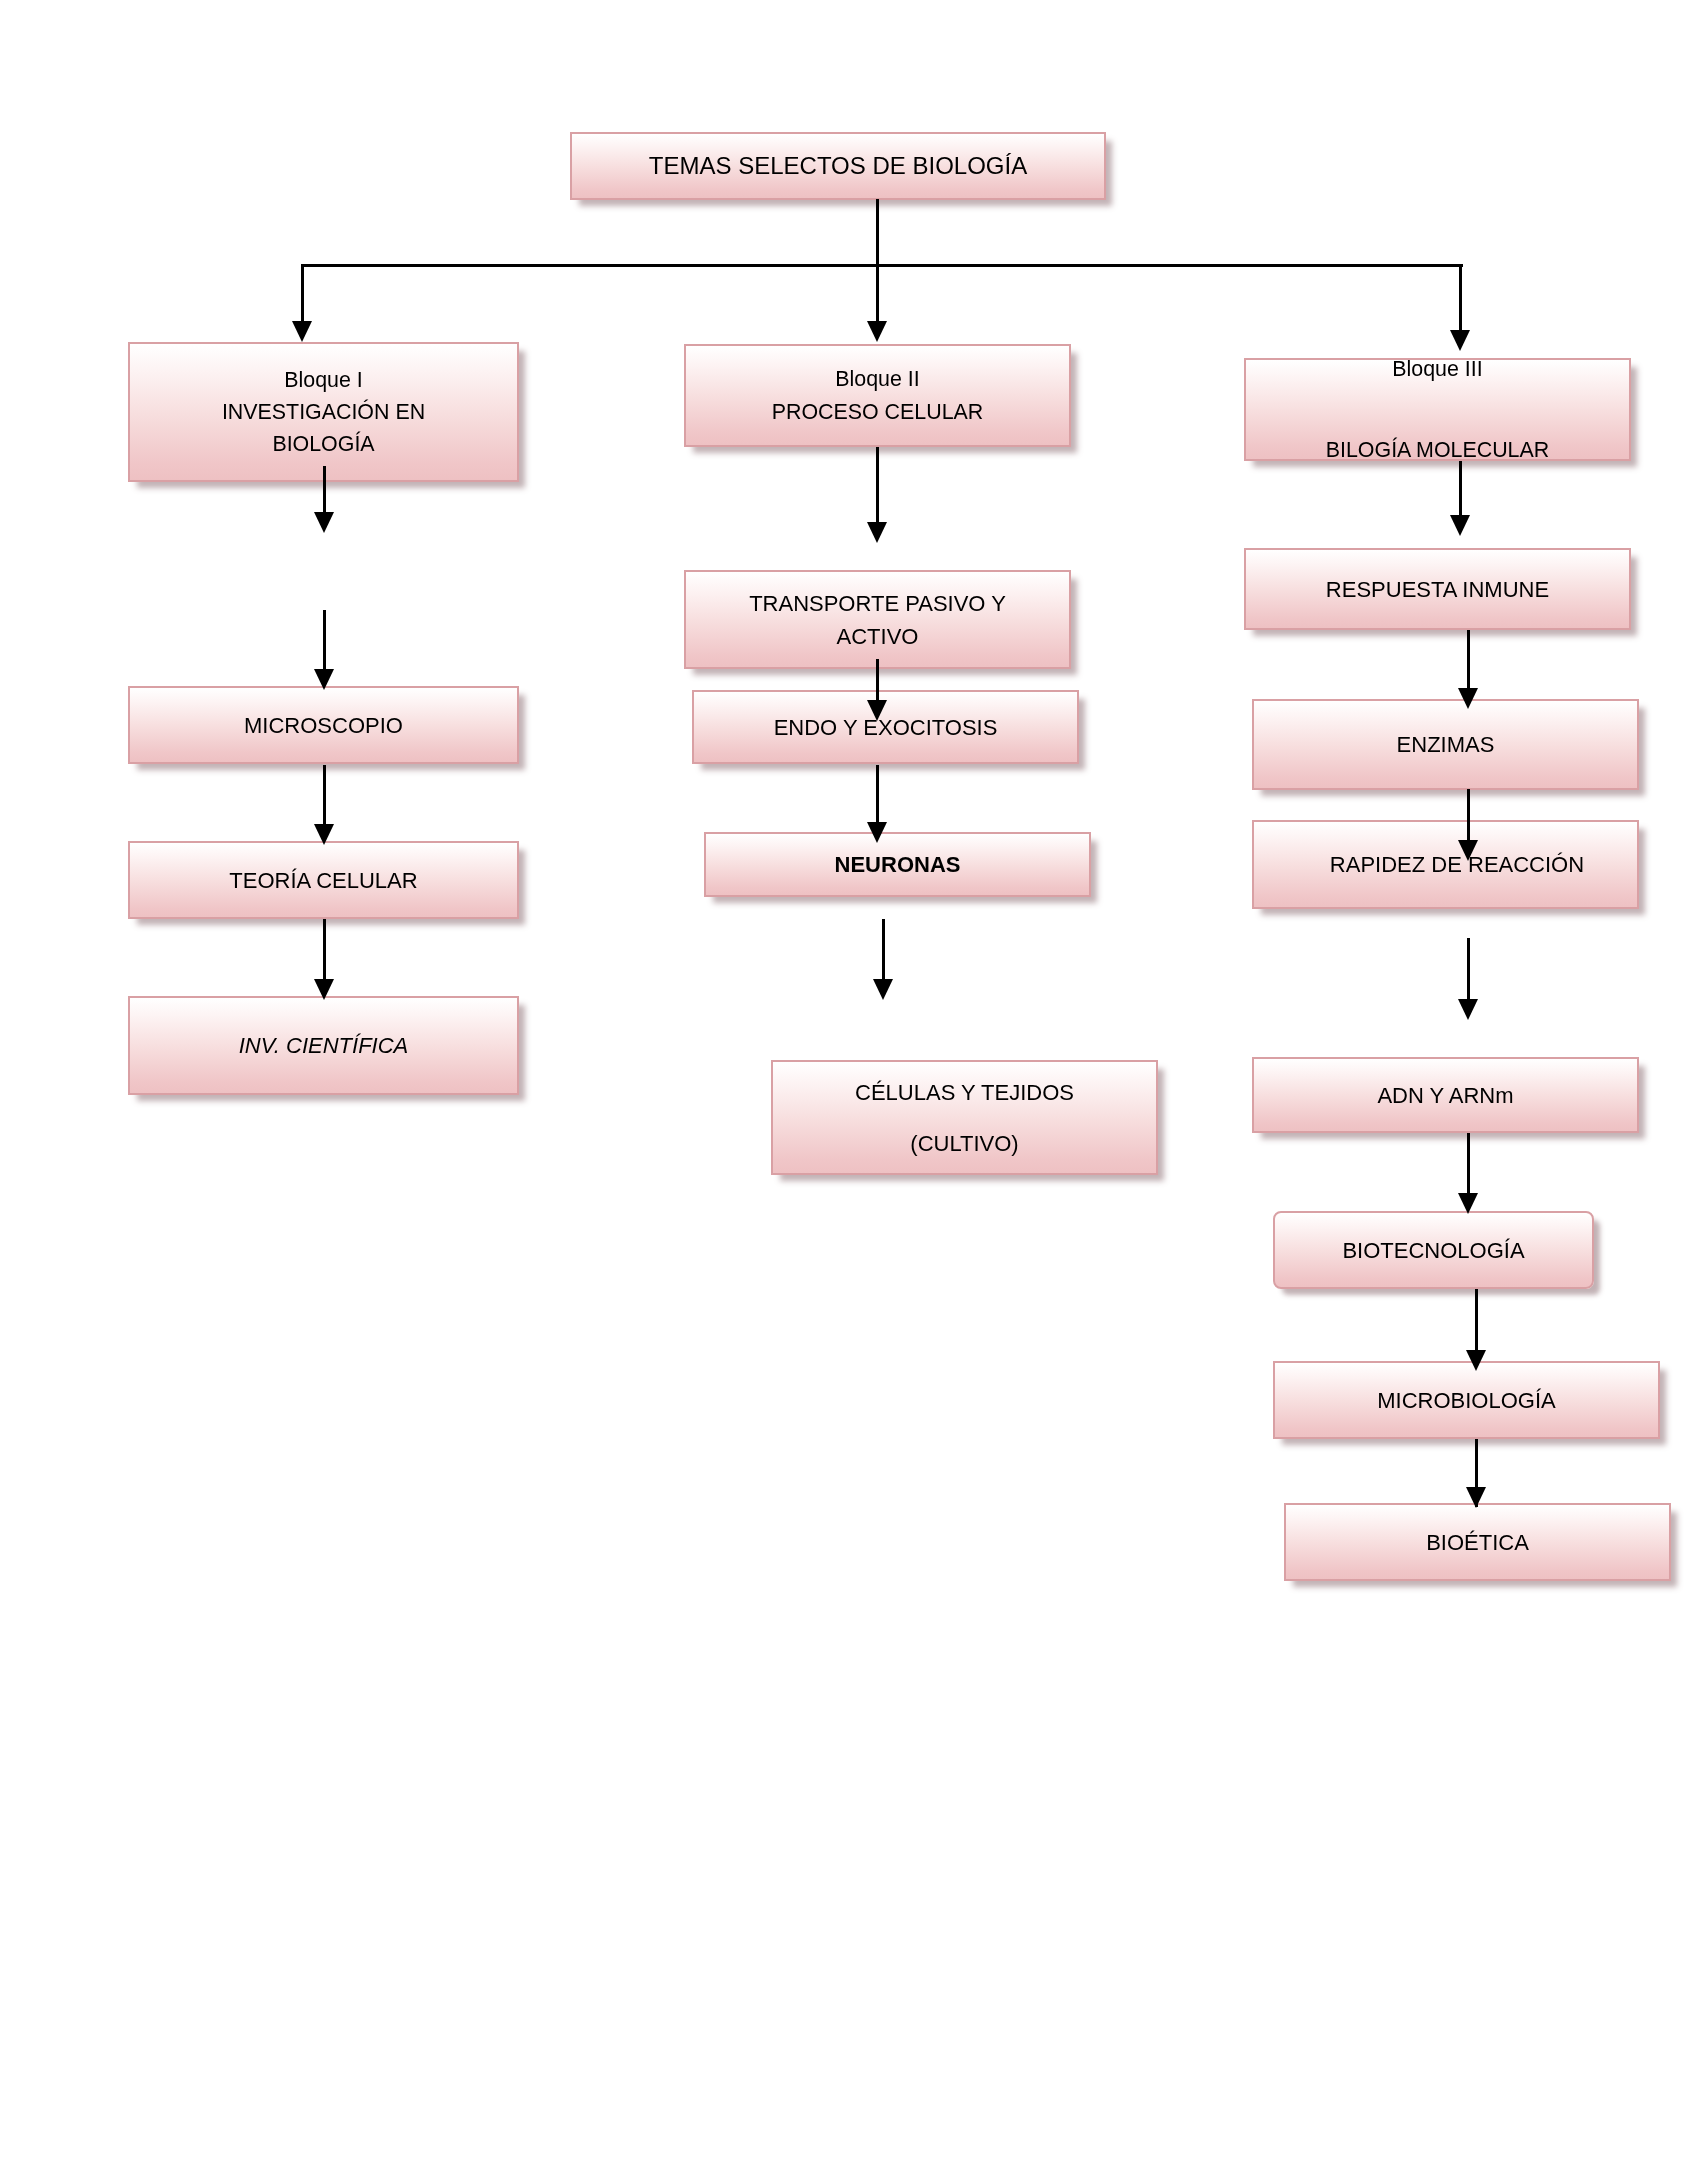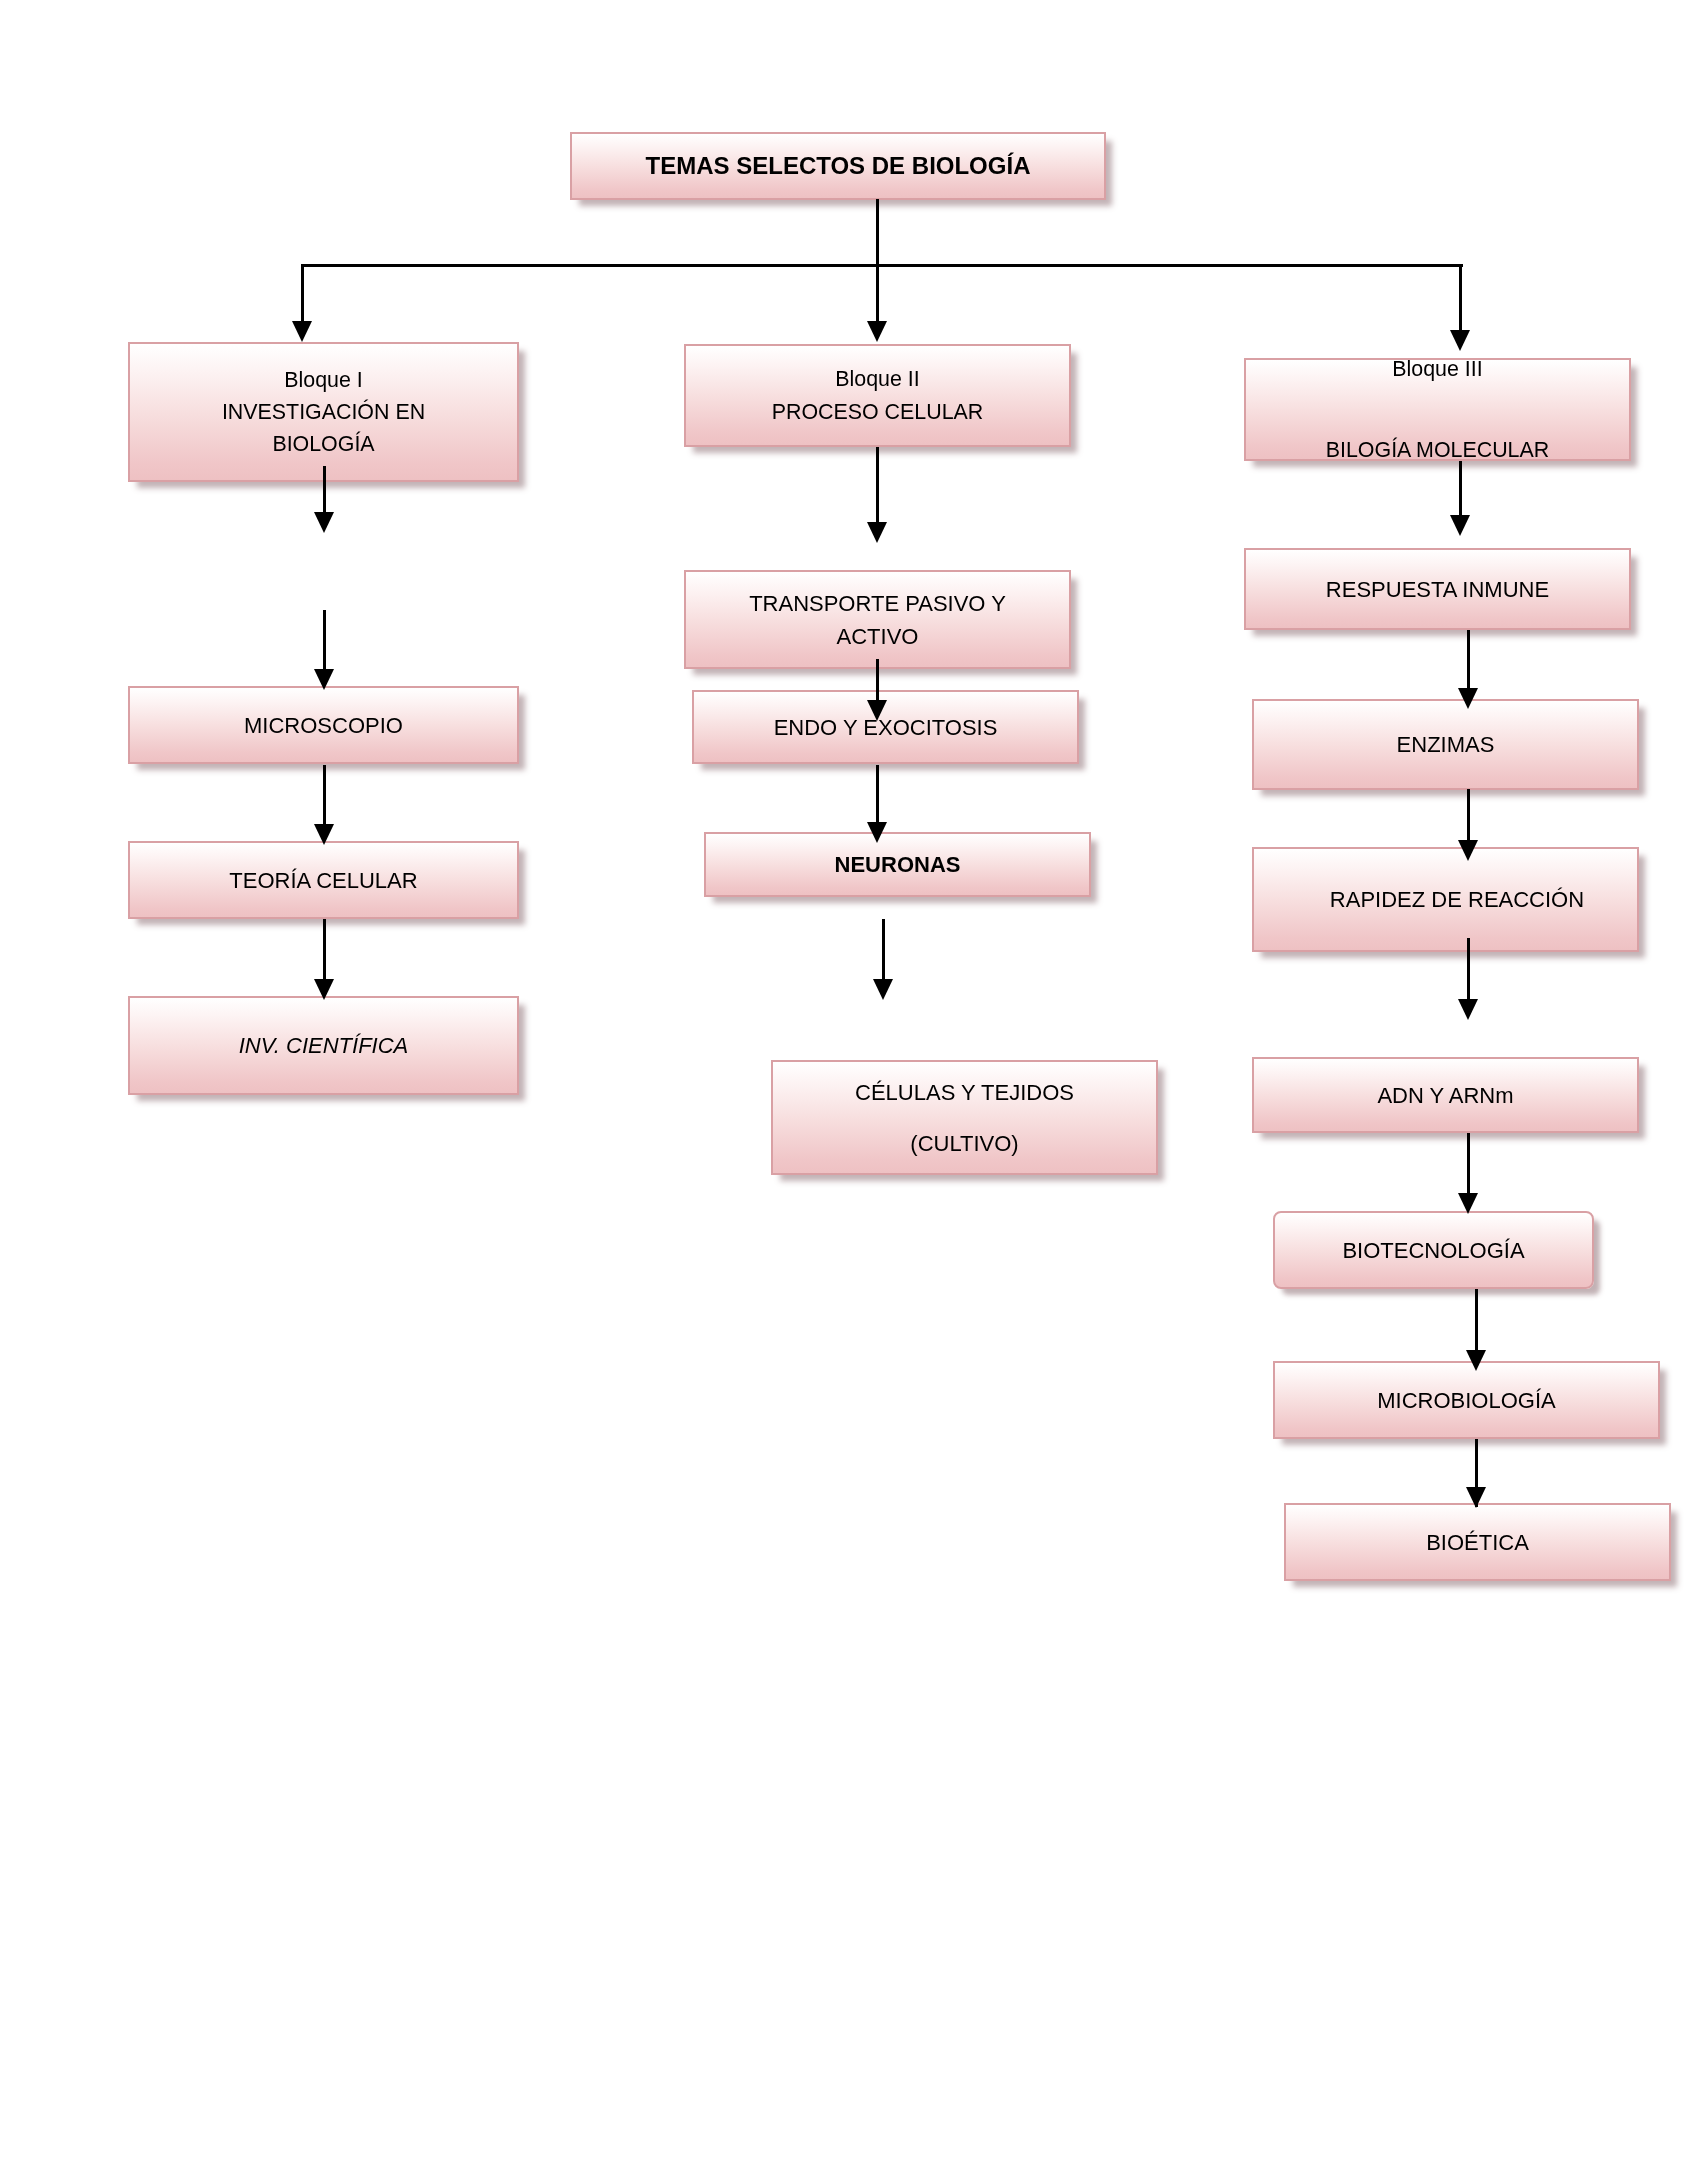--- a/index.html
+++ b/index.html
@@ -40,21 +40,21 @@
     z-index: 2;
   }
   .node .line {
     display: block;
     width: 100%;
     line-height: 1.5;
     white-space: nowrap;
   }
 
   
-  .t-title .line { font-size: 24px; font-weight: bold; }
+  .t-title .line { font-size: 24px; }
   .t-block .line { font-size: 21.4px; }
   .t-body  .line { font-size: 22px; }
 
   
   .vline {
     position: absolute;
     width: 3.3px;
     background: #000000;
     z-index: 5;
   }
@@ -175,21 +175,21 @@
   <div class="vline" style="left:1467px; top:630px; height:68px;"></div>
   <div class="arrowhead" style="left:1458px; top:688px;"></div>
 
   <div class="node t-body" style="left:1252px; top:699px; width:387px; height:91px;">
     <span class="line">ENZIMAS</span>
   </div>
 
   <div class="vline" style="left:1467px; top:789px; height:68px;"></div>
   <div class="arrowhead" style="left:1458px; top:840px;"></div>
 
-  <div class="node t-body" style="left:1252px; top:847px; width:387px; height:105px;padding-left:23px;">
+  <div class="node t-body" style="left:1252px; top:820px; width:387px; height:89px;padding-left:23px;">
     <span class="line">RAPIDEZ DE REACCIÓN</span>
   </div>
 
   <div class="vline" style="left:1467px; top:938px; height:76px;"></div>
   <div class="arrowhead" style="left:1458px; top:999px;"></div>
 
   <div class="node t-body" style="left:1252px; top:1057px; width:387px; height:76px;">
     <span class="line">ADN Y ARNm</span>
   </div>
 

